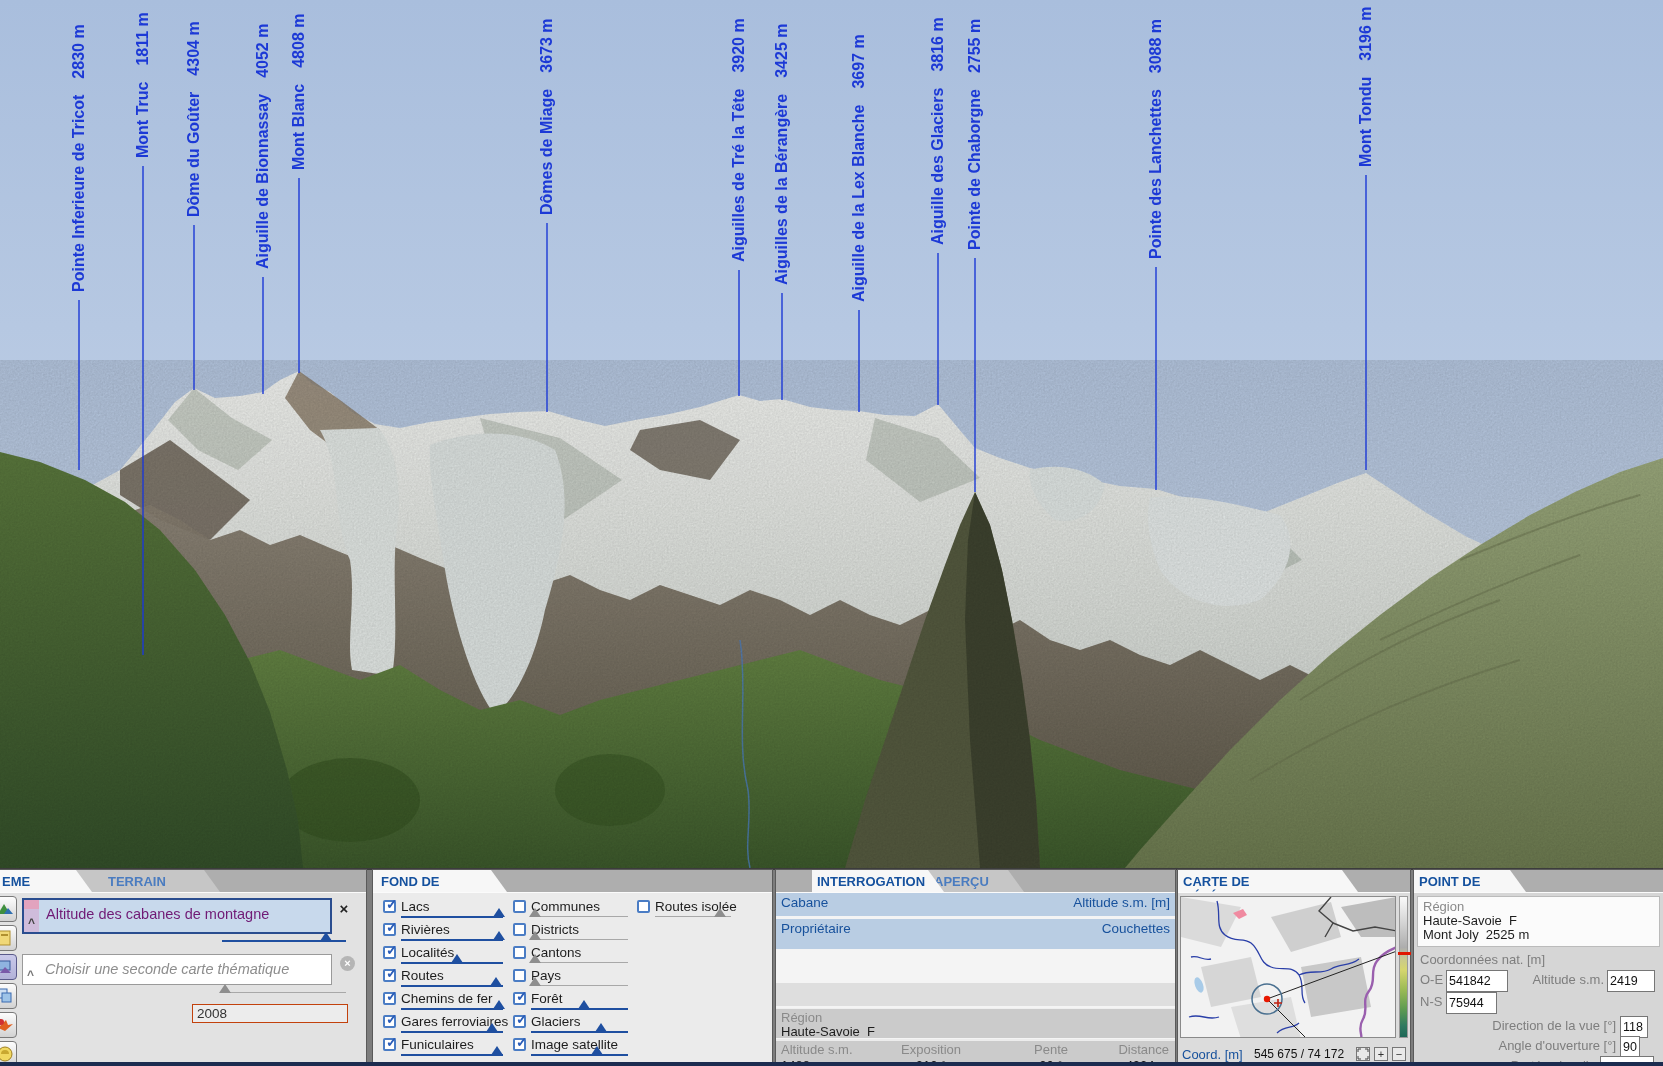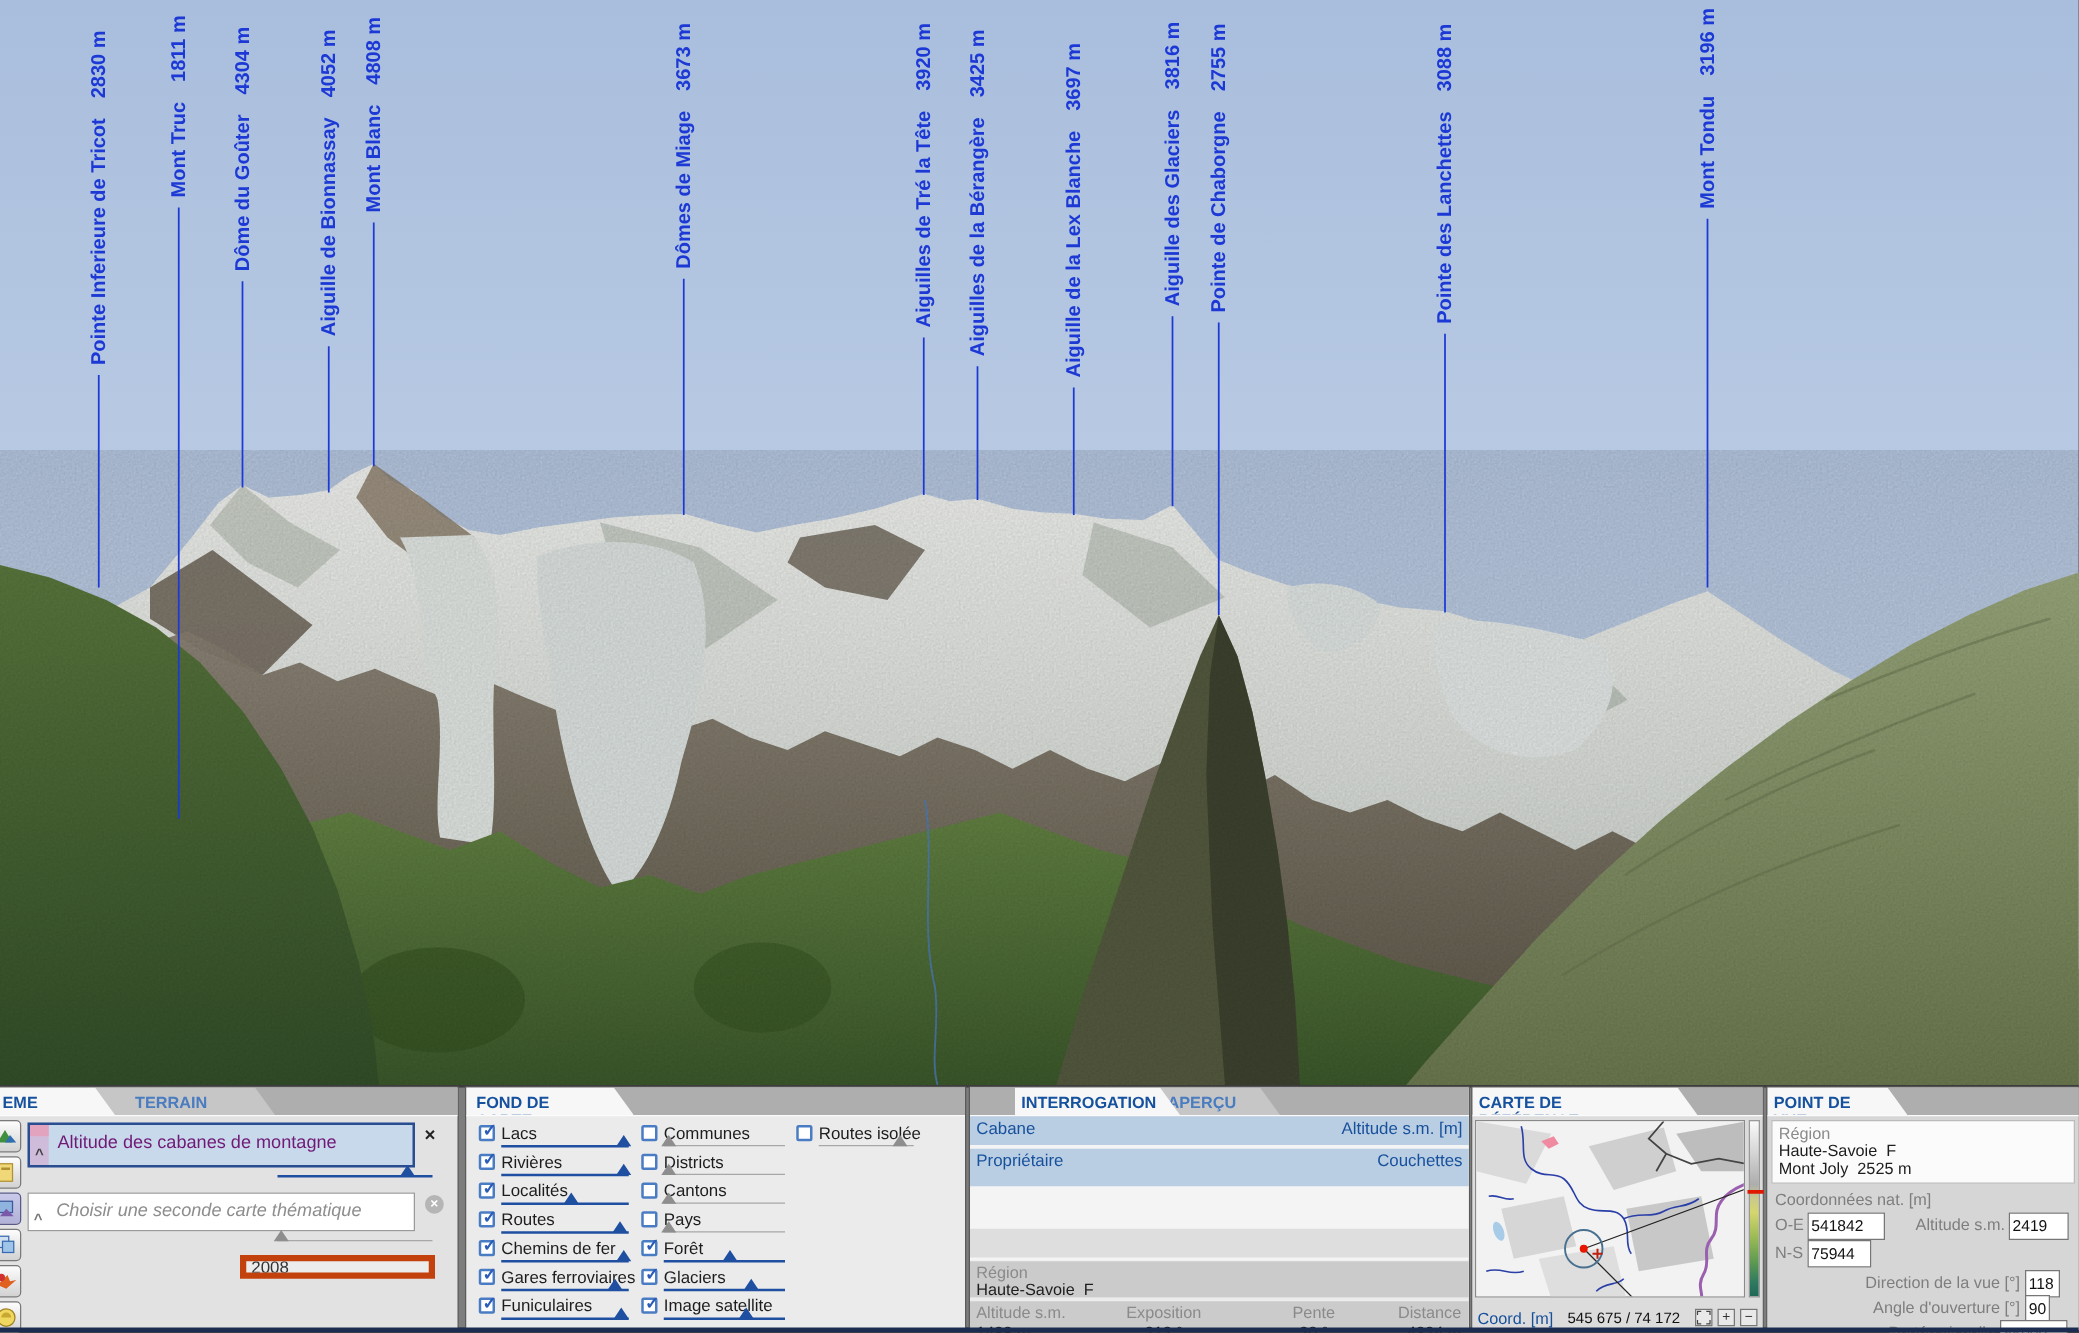--- a/index.html
+++ b/index.html
@@ -44,21 +44,21 @@
   .hslider.off { height:1px; background:#a8a8a8; }
   .thumb { position:absolute; top:-8px; width:0; height:0; border-left:6px solid transparent;
            border-right:6px solid transparent; border-bottom:9px solid #1f4fa0; }
   .thumb.off { border-bottom-color:#8e8e8e; }
   #dd2 { position:absolute; left:22px; top:61px; width:310px; height:31px; background:#fff; border:1px solid #9a9a9a; }
   #dd2 .chev { left:4px; top:13px; color:#777; }
   #dd2 span.t { position:absolute; left:22px; top:6px; font-size:14.5px; font-style:italic; color:#8d8d8d; }
   #dd2x { position:absolute; left:340px; top:63px; width:15px; height:15px; border-radius:50%; background:#b5b5b5;
           color:#fff; font-size:11px; font-weight:bold; text-align:center; line-height:15px; }
   #yearbox { position:absolute; left:192px; top:111px; width:156px; height:19px; background:#ececec;
-             border:5px solid #c2410c; font-size:13.5px; color:#333; padding:1px 4px; }
+             border:1px solid #c2410c; font-size:13.5px; color:#333; padding:1px 4px; }
 
   
   #p-fond { left:373px; width:399px; background:#ebebeb; }
   .lcol { position:absolute; top:6px; }
   .lrow { position:relative; height:23px; }
   .chk { position:absolute; left:0; top:1px; width:13px; height:13px; background:#fff;
          border:2px solid #4a7cc4; border-radius:2px; }
   .chk i { position:absolute; left:1px; top:-6px; font-style:normal; font-weight:bold; font-size:14px; color:#2a5cb8; }
   .llbl { position:absolute; left:18px; top:0; font-size:13.5px; color:#1d1d1d; white-space:nowrap; }
   .ltrack { position:absolute; left:18px; top:17px; }

